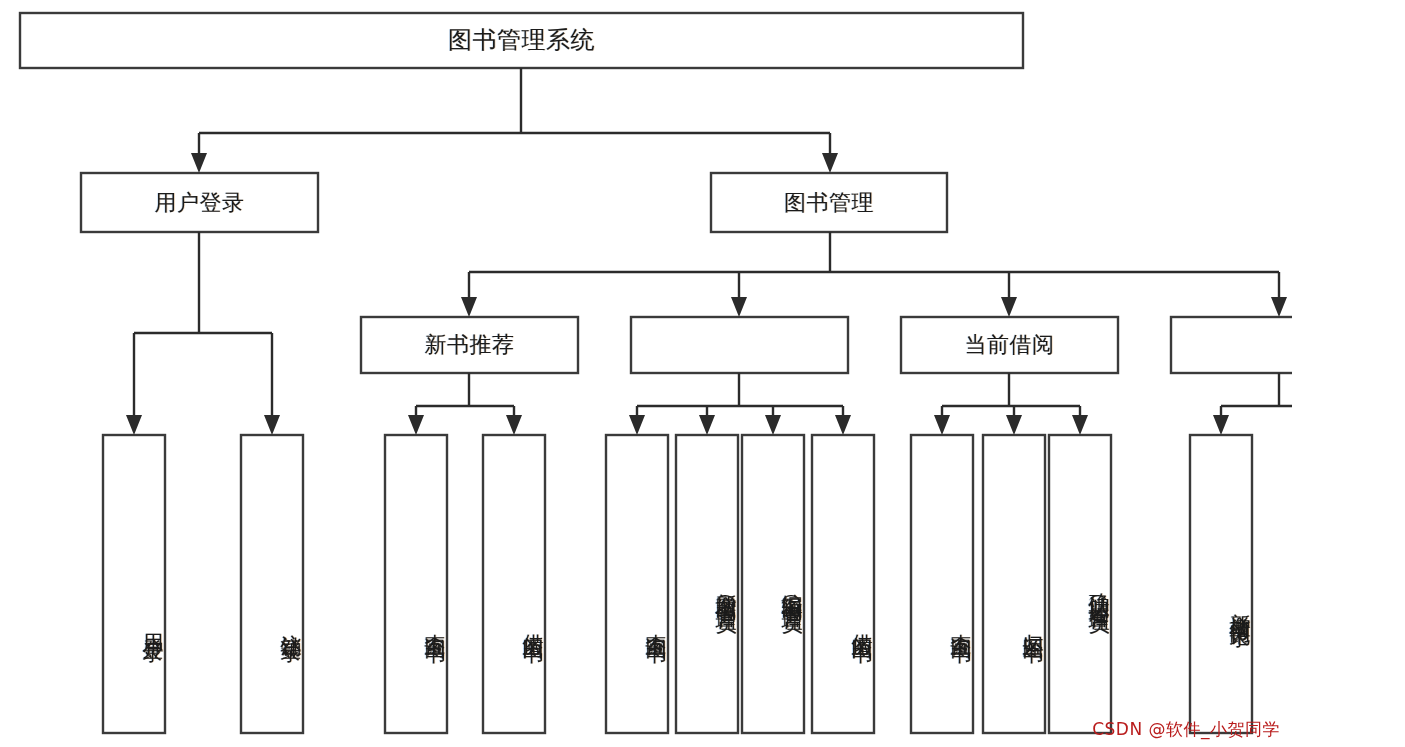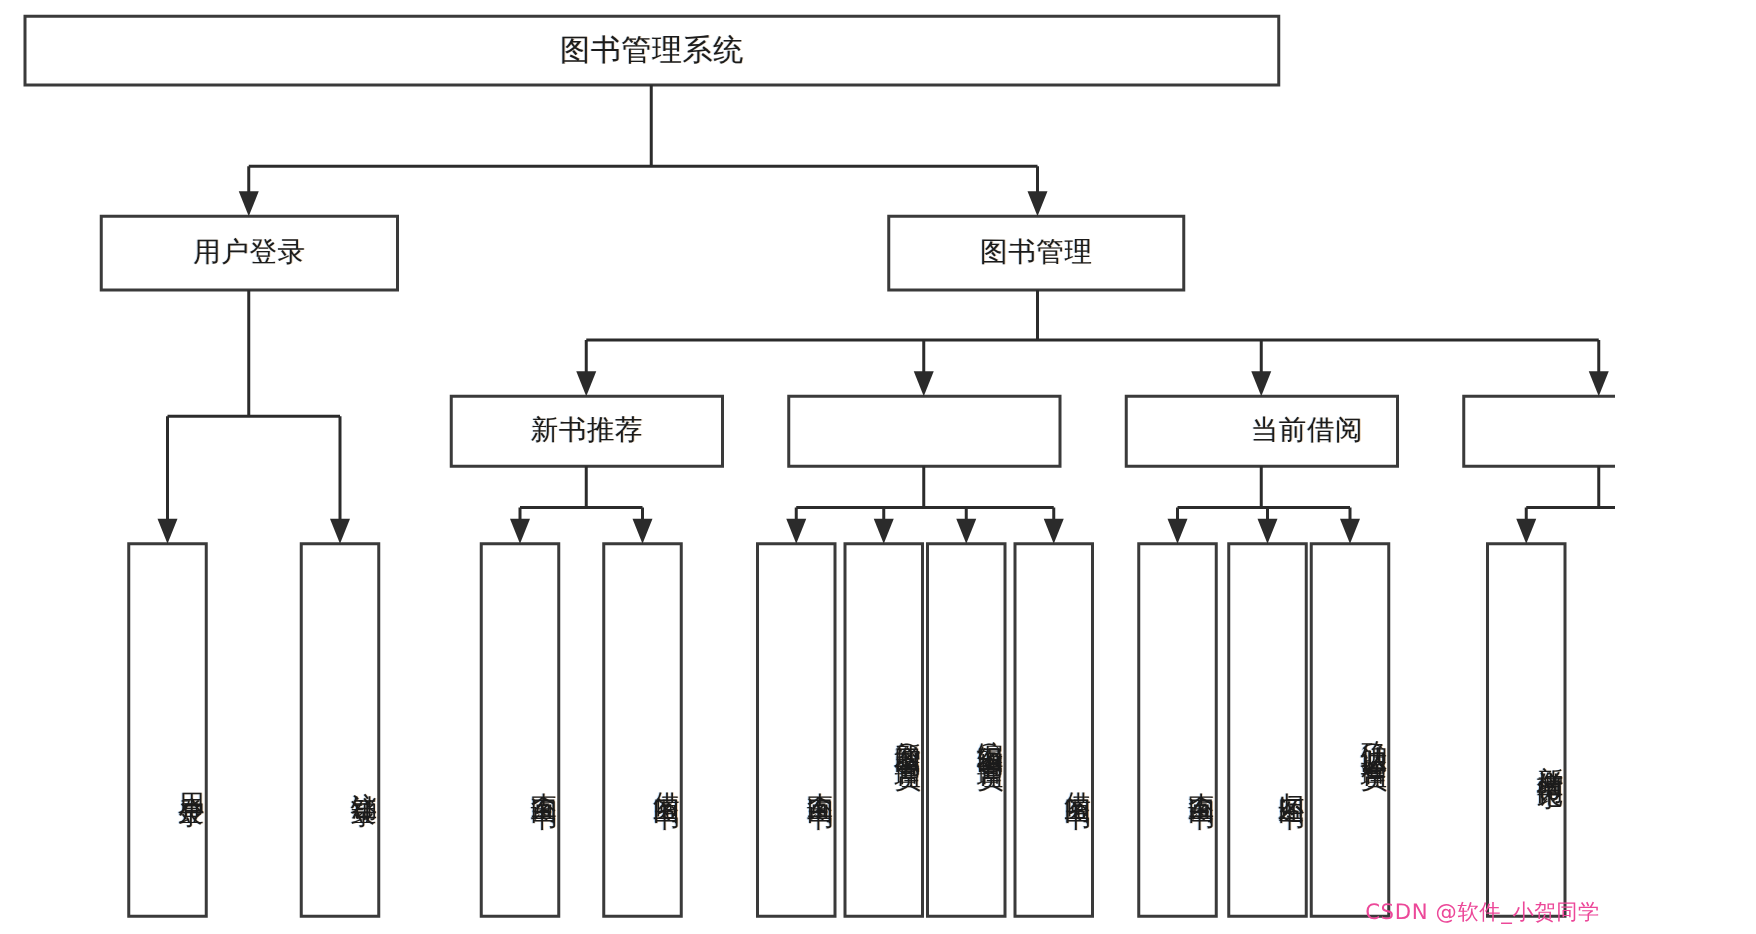--- a/index.html
+++ b/index.html
@@ -59,21 +59,21 @@
     font-size: 21px;
     letter-spacing: 3px;
     align-items: flex-start;
     padding-top: 8px;
     box-sizing: border-box;
   }
   .watermark {
     position: absolute;
     right: 12px;
     bottom: 6px;
-    color: #ec4899;
+    color: #b91c1c;
     font-size: 17px;
     font-family: "DejaVu Sans", "Liberation Sans", sans-serif;
     letter-spacing: 0.5px;
     white-space: nowrap;
     pointer-events: none;
   }
 </style>
 </head>
 <body>
 
@@ -183,21 +183,21 @@
       <polygon class="arrow-head" points="1341,435 1333,415 1349,415"></polygon>
     </g>
   </svg>
 
   <div class="node-label" style="left:20px; top:13px; width:1003px; height:55px; font-size:24px;">图书管理系统</div>
 
   <div class="node-label" style="left:81px; top:173px; width:237px; height:59px;">用户登录</div>
   <div class="node-label" style="left:711px; top:173px; width:236px; height:59px;">图书管理</div>
 
   <div class="node-label" style="left:361px; top:317px; width:217px; height:56px;">新书推荐</div>
-  <div class="node-label" style="left:901px; top:317px; width:217px; height:56px;margin-left:36px;">当前借阅</div>
+  <div class="node-label" style="left:901px; top:317px; width:217px; height:56px;">当前借阅</div>
 
   <div class="node-label vertical" style="left:103px; top:435px; width:62px; height:298px; padding-top:78px;">用户登录</div>
   <div class="node-label vertical" style="left:241px; top:435px; width:62px; height:298px; padding-top:78px;">注销登录</div>
 
   <div class="node-label vertical" style="left:385px; top:435px; width:62px; height:298px; padding-top:78px;">查询图书</div>
   <div class="node-label vertical" style="left:483px; top:435px; width:62px; height:298px; padding-top:78px;">借阅图书</div>
 
   <div class="node-label vertical" style="left:606px; top:435px; width:62px; height:298px; padding-top:78px;">查询图书</div>
   <div class="node-label vertical" style="left:676px; top:435px; width:62px; height:298px; padding-top:10px;">新增图书（管理员）</div>
   <div class="node-label vertical" style="left:742px; top:435px; width:62px; height:298px; padding-top:10px;">编辑图书（管理员）</div>

